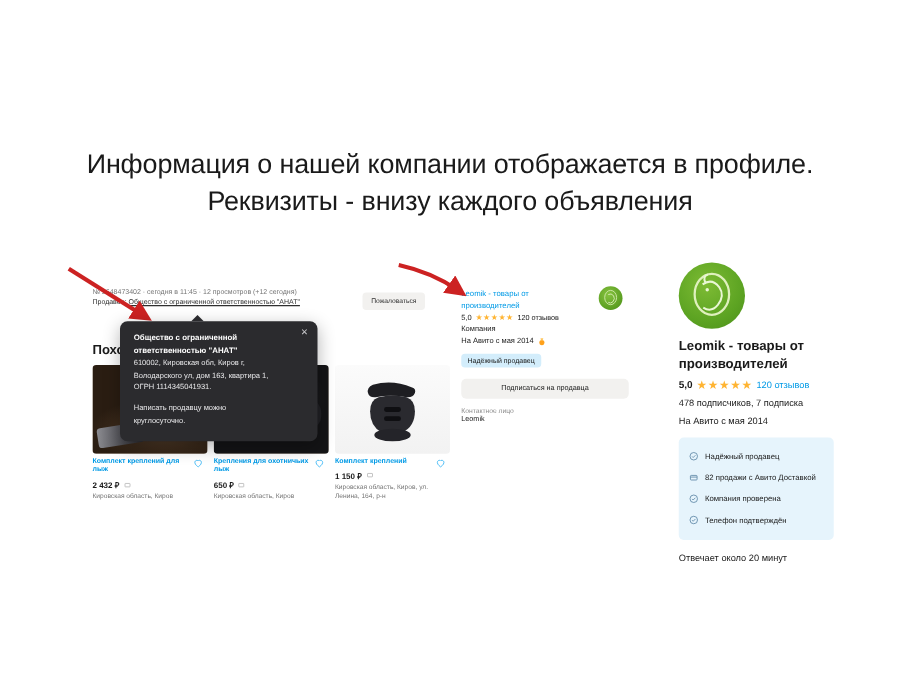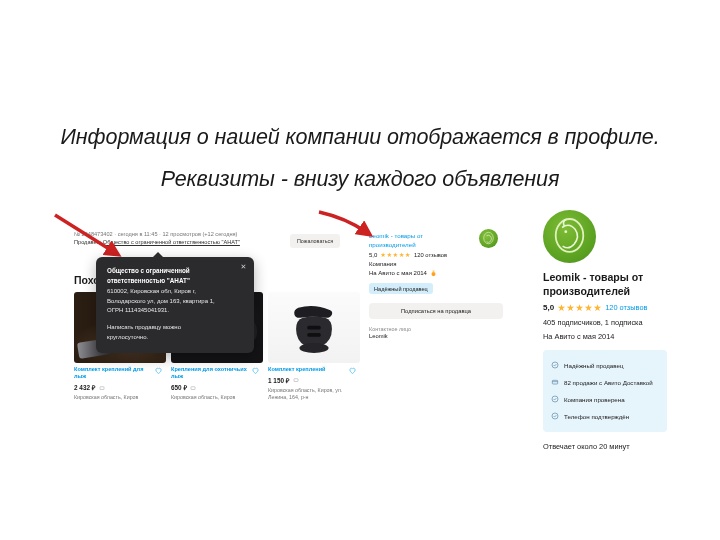--- a/index.html
+++ b/index.html
@@ -16,25 +16,24 @@
   }
 
   
   #headline {
     position: absolute;
     left: 34px;
     top: 116px;
     width: 652px;
     text-align: center;
     font-size: 21.5px;
-    line-height: 42px;
+    line-height: 30px;
     font-weight: 400;
     color: #1a1a1a;
     letter-spacing: -0.1px;
-    font-style: italic;
   }
 
   
   #shot {
     position: absolute;
     left: 0;
     top: 196px;
     width: 720px;
     height: 236px;
     background: #ffffff;
@@ -531,21 +530,21 @@
         <path d="M40 30 q-4 -9 4 -12" fill="none" stroke="#eaf7d4" stroke-width="3"></path>
         <circle cx="43" cy="41" r="2.6" fill="#eaf7d4"></circle>
       </svg>
     </div>
     <div id="profile-name">Leomik - товары от производителей</div>
     <div id="profile-rating">
       <span class="num">5,0</span>
       <span class="stars">★★★★★</span>
       <span class="link">120 отзывов</span>
     </div>
-    <div id="profile-subs">405 подписчиков, 1 подписка</div>
+    <div id="profile-subs">478 подписчиков, 7 подписка</div>
     <div id="profile-since">На Авито с мая 2014</div>
 
     <div id="feature-panel">
       <div class="feat-row">
         <svg class="feat-icon" viewBox="0 0 24 24">
           <circle cx="12" cy="12" r="9" fill="none" stroke="#5b86a5" stroke-width="2"></circle>
           <path d="M8 12.4l2.6 2.6L16 9.6" fill="none" stroke="#5b86a5" stroke-width="2"></path>
         </svg>
         <span>Надёжный продавец</span>
       </div>

